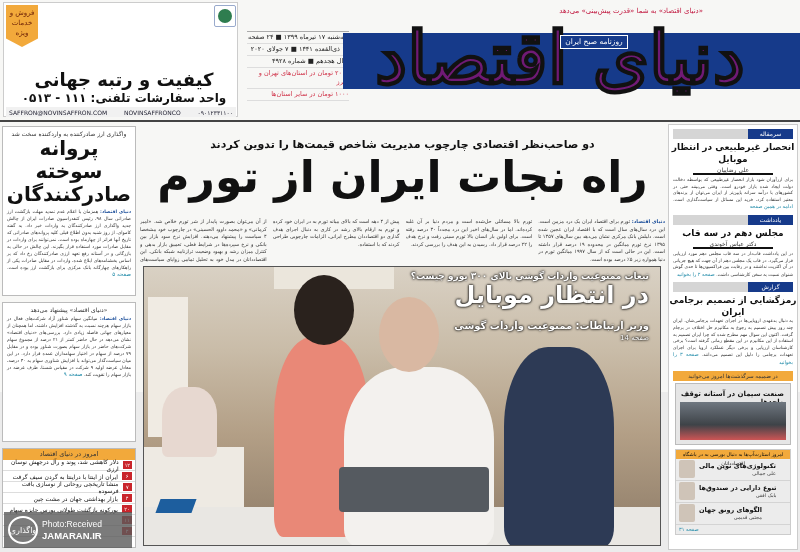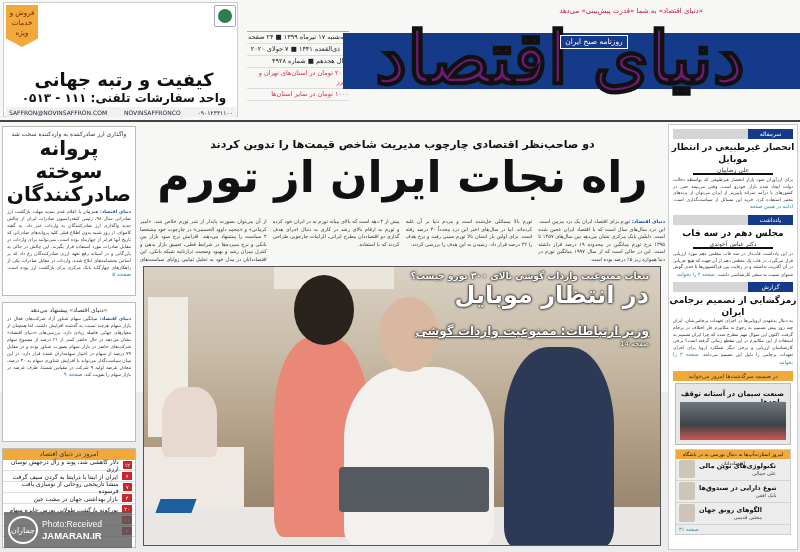--- a/index.html
+++ b/index.html
@@ -33,21 +33,21 @@
   .lead-col b { color: #1b4e9a; }
   .page-ref { color: #1f8aa8; font-size: 5.5px; }
 
   
   .photo { position: absolute; left: 143px; top: 266px; width: 518px; height: 280px; overflow: hidden; background: linear-gradient(180deg,#d9d1c4 0%,#c9bca8 30%,#b39f86 60%,#8c7a66 100%); border: 1px solid #555; }
   .ph-shelf { position: absolute; background: #f0ebe3; }
   .ph-person { position: absolute; border-radius: 40% 40% 10% 10%; }
   .ph-text { position: absolute; left: 210px; top: 4px; width: 295px; color: #fff; text-align: right; text-shadow: 0 0 3px #000, 0 0 2px #000; }
   .ph-kicker { font-size: 9px; font-weight: bold; }
   .ph-title { font-size: 24px; font-weight: bold; line-height: 28px; }
-  .ph-sub { font-size: 12px; font-weight: bold; line-height: 13px; margin-top: 16px; text-decoration: underline; }
+  .ph-sub { font-size: 10px; font-weight: bold; line-height: 13px; margin-top: 10px; }
   .ph-ref { font-size: 7px; margin-top: 2px; }
 
   
   .left-col { position: absolute; left: 2px; top: 124px; width: 134px; height: 426px; }
   .box { background: #fff; border: 1px solid #bbb; position: absolute; left: 0; width: 134px; }
   .sm-kicker { font-size: 6px; text-align: center; color: #333; margin-top: 3px; }
   .big-title { font-size: 20px; font-weight: bold; text-align: center; line-height: 23px; }
   .body-txt { font-size: 4.6px; line-height: 7px; color: #333; padding: 2px 4px; text-align: justify; }
   .body-txt b { color: #1b4e9a; }
   .today-head { background: #f2a93b; font-size: 6.5px; text-align: center; height: 11px; line-height: 11px; color: #333; }
@@ -234,20 +234,20 @@
             <div class="t">الگوهای رونق جهان</div>
             <div class="a">مجتبی قدیمی</div>
           </div>
         <div class="av"></div>
       </div>
       <div class="r-body" style="text-align:left;padding:1px 3px;"><span class="page-ref">صفحه ۳۱</span></div>
     </div>
   </div>
 
   <div class="watermark">
-    <div class="wm-logo">جماران</div>
+    <div class="wm-logo">واگذاری</div>
     <div class="wm-text">
       <div>Photo:Received</div>
       <b>JAMARAN.IR</b>
     </div>
   </div>
 
 </div>
 
 </body></html>

